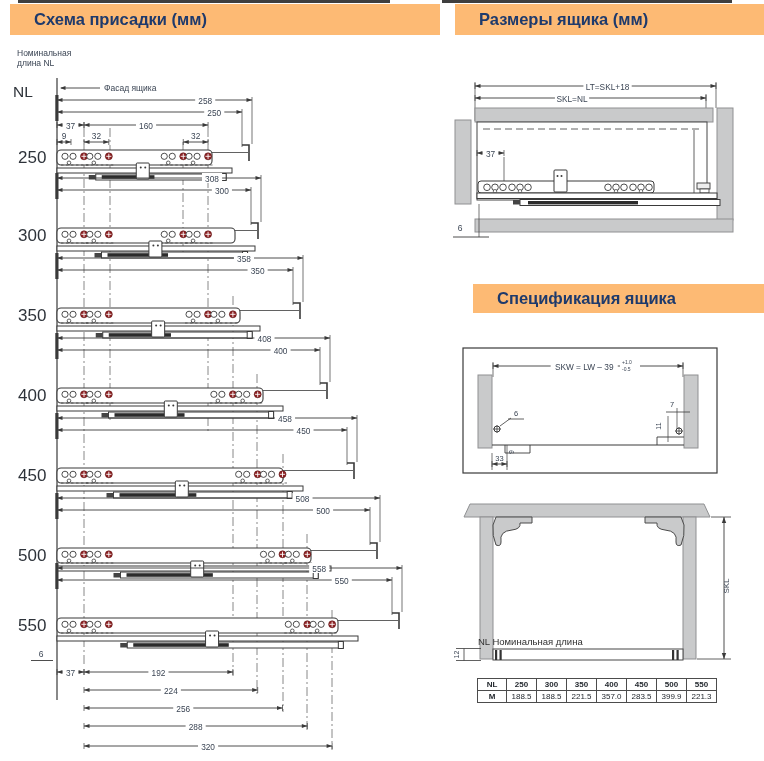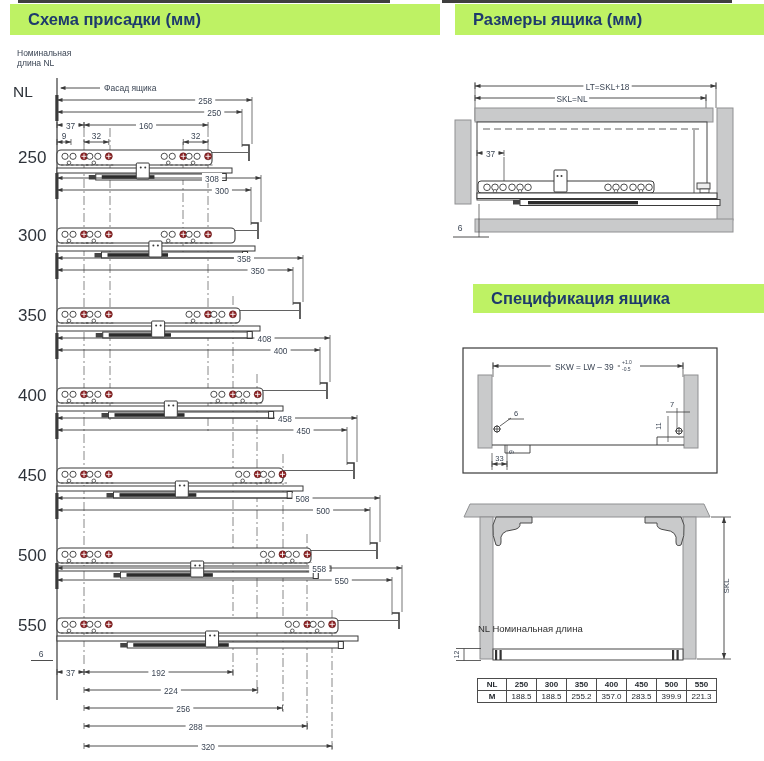--- a/index.html
+++ b/index.html
@@ -1,24 +1,24 @@
 <!DOCTYPE html>
 <html><head>
 <meta charset="utf-8">
 <style>
   html,body{margin:0;padding:0;background:#fff;}
   body{width:764px;height:761px;position:relative;overflow:hidden;
        font-family:"Liberation Sans",sans-serif;}
   .top-rule{position:absolute;height:2.5px;background:#3f3f3f;top:0;}
-  .section-header{position:absolute;height:31px;background:#bef264;
+  .section-header{position:absolute;height:31px;background:#fdba74;
        color:#1e3a6c;font-size:16.5px;font-weight:bold;line-height:31px;
-       padding-left:18px;box-sizing:border-box;}
+       padding-left:24px;box-sizing:border-box;}
   svg{position:absolute;left:0;top:0;}
   svg text{font-family:"Liberation Sans",sans-serif;}
-  .tbl-caption{position:absolute;left:478px;top:623px;font-size:9.5px;color:#2f2f2f;}
+  .tbl-caption{position:absolute;left:478px;top:636px;font-size:9.5px;color:#2f2f2f;}
   table.spec{position:absolute;left:477px;top:678px;border-collapse:collapse;}
   table.spec td{border:1px solid #4c4c4c;width:27px;height:11px;padding:0 1px;
        font-size:8px;text-align:center;color:#24292f;}
   table.spec td:first-child{width:26px;font-weight:700;}
   table.spec tr:first-child td{font-weight:700;}
 </style>
 </head>
 <body>
 
 <div class="top-rule" style="left:18px;width:372px;"></div>
@@ -685,20 +685,20 @@
         <td>350</td>
         <td>400</td>
         <td>450</td>
         <td>500</td>
         <td>550</td>
       </tr>
       <tr>
         <td>M</td>
         <td>188.5</td>
         <td>188.5</td>
-        <td>255.2</td>
+        <td>221.5</td>
         <td>357.0</td>
         <td>283.5</td>
         <td>399.9</td>
         <td>221.3</td>
       </tr>
     </tbody>
   </table>
 
 </body></html>

